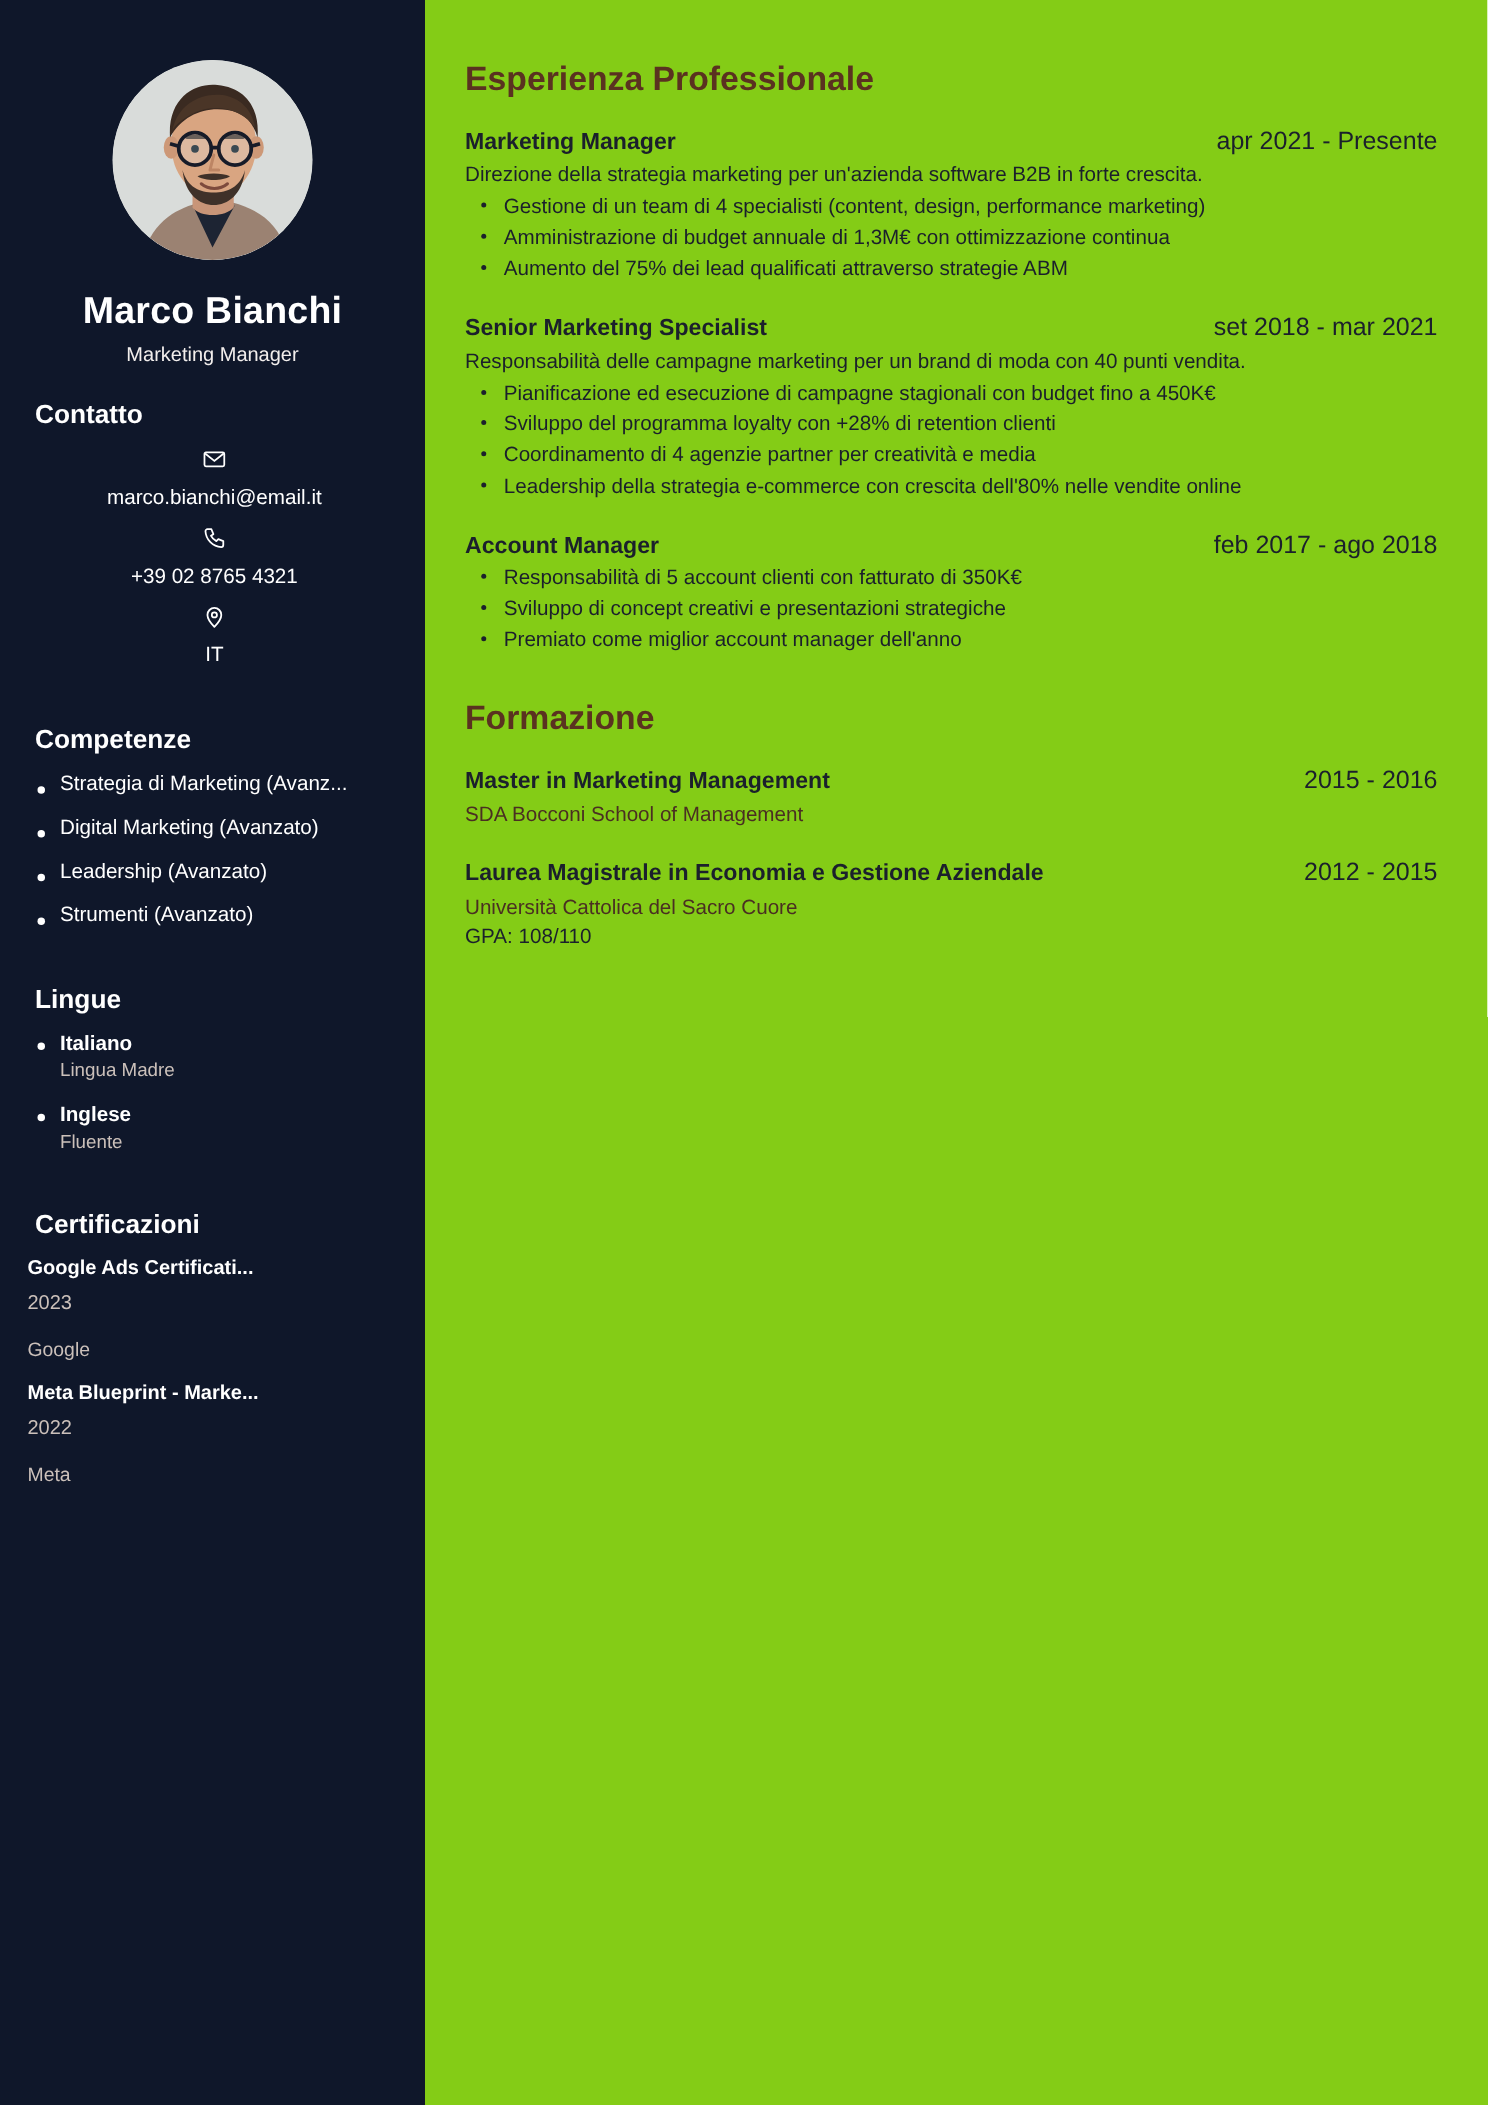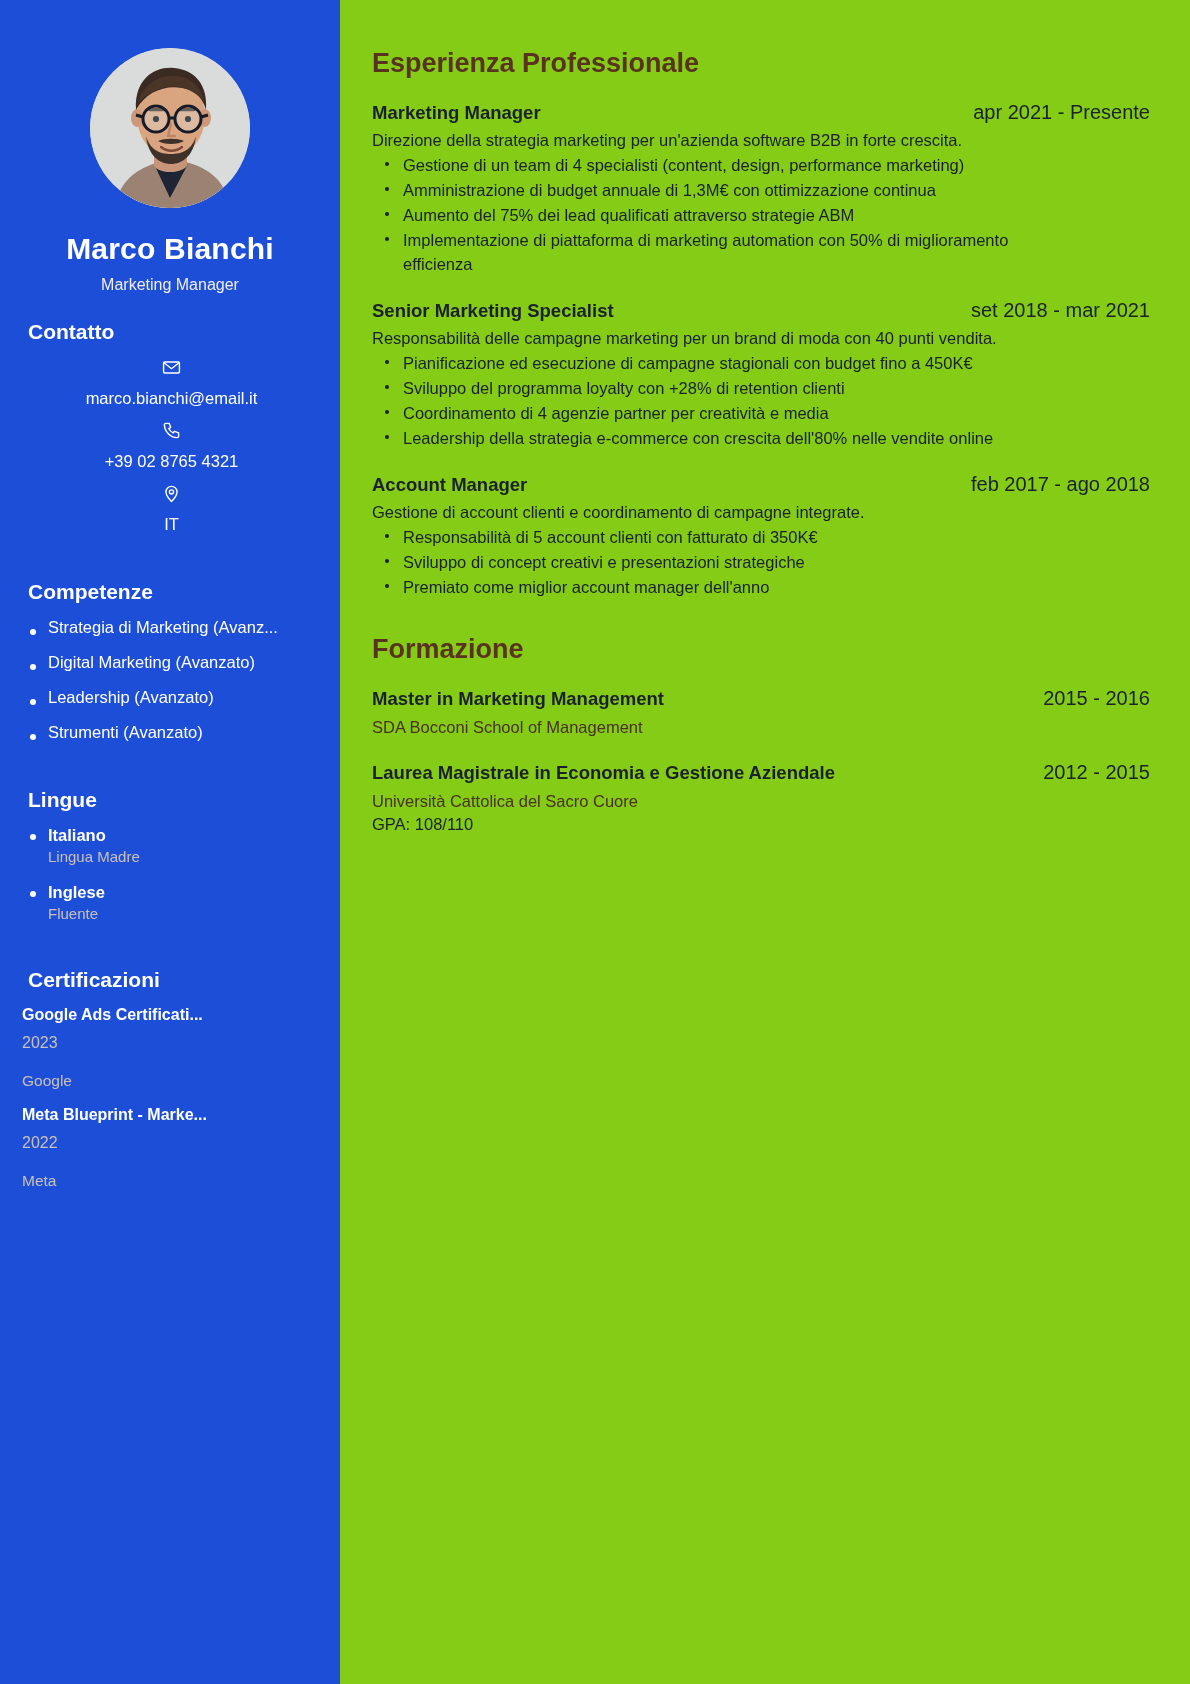--- a/index.html
+++ b/index.html
@@ -17,21 +17,21 @@
     height: 1684px;
     background: #ffffff;
     display: flex;
     overflow: hidden;
   }
 
   
   .sidebar {
     width: 340px;
     min-width: 340px;
-    background: #1d4ed8;
+    background: #0f172a;
     color: #ffffff;
     padding: 0 22px;
     position: relative;
   }
 
   .avatar-wrap {
     display: flex;
     justify-content: center;
     padding-top: 48px;
   }
@@ -389,24 +389,20 @@
           <span class="atxt">Gestione di un team di 4 specialisti (content, design, performance marketing)</span>
         </li>
         <li class="ach">
           <span class="adot"></span>
           <span class="atxt">Amministrazione di budget annuale di 1,3M€ con ottimizzazione continua</span>
         </li>
         <li class="ach">
           <span class="adot"></span>
           <span class="atxt">Aumento del 75% dei lead qualificati attraverso strategie ABM</span>
         </li>
-        <li class="ach">
-          <span class="adot"></span>
-          <span class="atxt">Implementazione di piattaforma di marketing automation con 50% di miglioramento efficienza</span>
-        </li>
       </ul>
     </section>
 
     <section class="entry">
       <div class="entry-head">
         <span class="entry-title">Senior Marketing Specialist</span>
         <span class="entry-date">set 2018 - mar 2021</span>
       </div>
       <p class="entry-desc">Responsabilità delle campagne marketing per un brand di moda con 40 punti vendita.</p>
       <ul class="achievements">
@@ -427,21 +423,20 @@
           <span class="atxt">Leadership della strategia e-commerce con crescita dell'80% nelle vendite online</span>
         </li>
       </ul>
     </section>
 
     <section class="entry">
       <div class="entry-head">
         <span class="entry-title">Account Manager</span>
         <span class="entry-date">feb 2017 - ago 2018</span>
       </div>
-      <p class="entry-desc">Gestione di account clienti e coordinamento di campagne integrate.</p>
       <ul class="achievements">
         <li class="ach">
           <span class="adot"></span>
           <span class="atxt">Responsabilità di 5 account clienti con fatturato di 350K€</span>
         </li>
         <li class="ach">
           <span class="adot"></span>
           <span class="atxt">Sviluppo di concept creativi e presentazioni strategiche</span>
         </li>
         <li class="ach">

